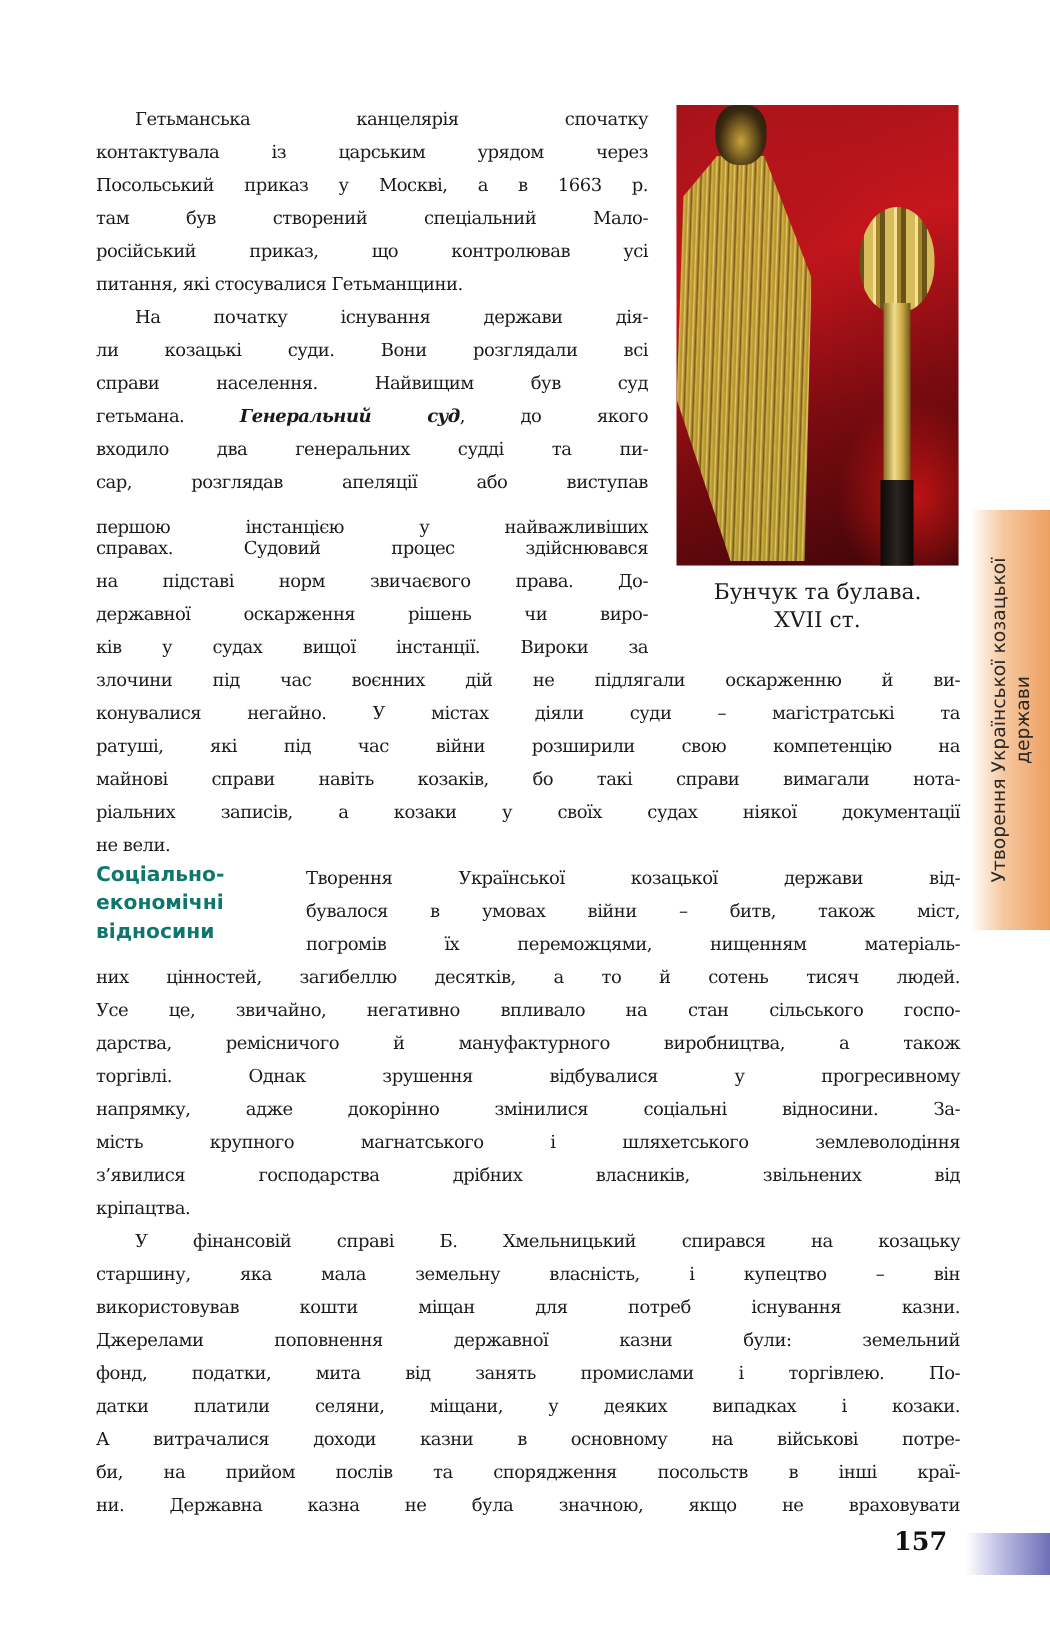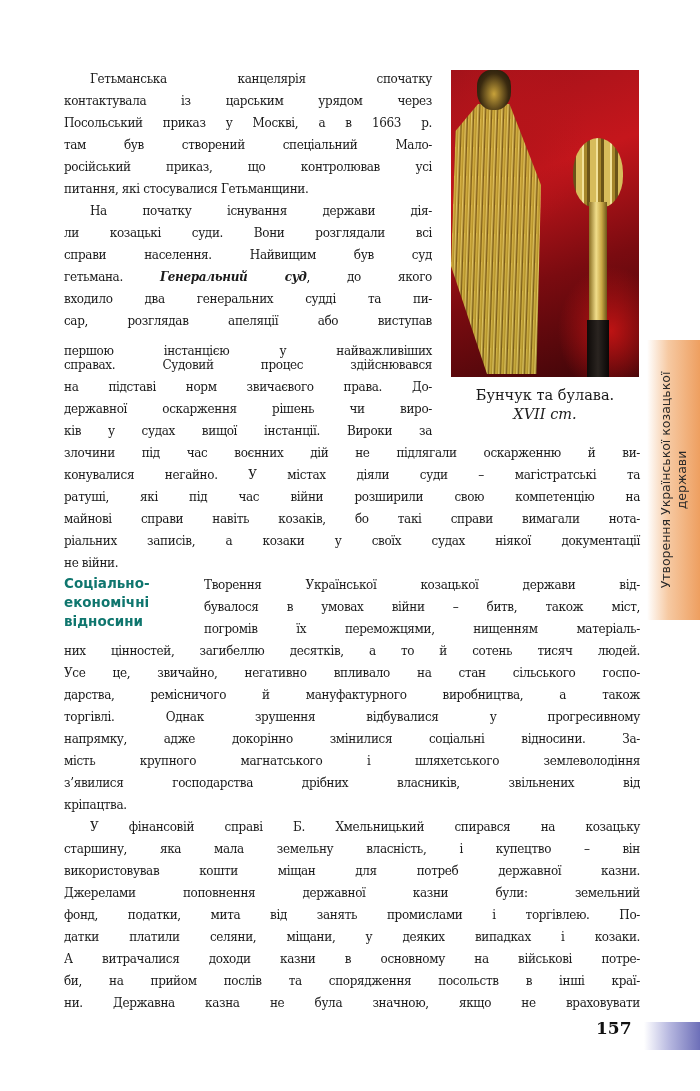--- a/index.html
+++ b/index.html
@@ -48,21 +48,21 @@
     background:linear-gradient(90deg, #8a6e22, #f0dd8a 40%, #c9a845 70%, #6e5518);
   }
   .mace-grip {
     position:absolute; left:136px; top:250px; width:22px; height:60px;
     background:linear-gradient(90deg, #0e0a08, #2a2420 50%, #0a0706);
   }
   .caption {
     position:absolute; left:451px; width:188px; text-align:center;
     font-size:14.5px; line-height:19px; color:#1a1a1a;
   }
-  .caption.italic { font-style:italic; }
+  .caption.italic { }
   .margin-label {
     position:absolute; left:64px; top:574px; width:130px;
     font-family:"DejaVu Sans", "Liberation Sans", sans-serif;
     font-weight:bold; font-size:13.5px; line-height:19px; color:#0f766e;
   }
   .side-tab {
     position:absolute; left:647px; top:340px; width:53px; height:280px;
     background:linear-gradient(90deg, #ffffff 0%, #f6c9a2 40%, #ee9f60 100%);
   }
   .side-tab-text {
@@ -104,21 +104,21 @@
   <div class="line narrow" style="top:340px">першою інстанцією у найважливіших</div>
   <div class="line narrow" style="top:354px">справах. Судовий процес здійснювався</div>
   <div class="line narrow" style="top:376px">на підставі норм звичаєвого права. До-</div>
   <div class="line narrow" style="top:398px">державної оскарження рішень чи виро-</div>
   <div class="line narrow" style="top:420px">ків у судах вищої інстанції. Вироки за</div>
   <div class="line wide" style="top:442px">злочини під час воєнних дій не підлягали оскарженню й ви-</div>
   <div class="line wide" style="top:464px">конувалися негайно. У містах діяли суди – магістратські та</div>
   <div class="line wide" style="top:486px">ратуші, які під час війни розширили свою компетенцію на</div>
   <div class="line wide" style="top:508px">майнові справи навіть козаків, бо такі справи вимагали нота-</div>
   <div class="line wide" style="top:530px">ріальних записів, а козаки у своїх судах ніякої документації</div>
-  <div class="line wide last" style="top:552px">не війни.</div>
+  <div class="line wide last" style="top:552px">не вели.</div>
 </div>
 
 <div class="figure">
   <div class="tassel"></div>
   <div class="tassel-top"></div>
   <div class="mace-head"></div>
   <div class="mace-shaft"></div>
   <div class="mace-grip"></div>
 </div>
 <div class="caption" style="top:386px">Бунчук та булава.</div>
@@ -147,21 +147,21 @@
   <div class="line wide" style="top:706px">торгівлі. Однак зрушення відбувалися у прогресивному</div>
   <div class="line wide" style="top:728px">напрямку, адже докорінно змінилися соціальні відносини. За-</div>
   <div class="line wide" style="top:750px">мість крупного магнатського і шляхетського землеволодіння</div>
   <div class="line wide" style="top:772px">з’явилися господарства дрібних власників, звільнених від</div>
   <div class="line wide last" style="top:794px">кріпацтва.</div>
 </div>
 
 <div>
   <div class="line wide indent" style="top:816px">У фінансовій справі Б. Хмельницький спирався на козацьку</div>
   <div class="line wide" style="top:838px">старшину, яка мала земельну власність, і купецтво – він</div>
-  <div class="line wide" style="top:860px">використовував кошти міщан для потреб державної казни.</div>
+  <div class="line wide" style="top:860px">використовував кошти міщан для потреб існування казни.</div>
   <div class="line wide" style="top:882px">Джерелами поповнення державної казни були: земельний</div>
   <div class="line wide" style="top:904px">фонд, податки, мита від занять промислами і торгівлею. По-</div>
   <div class="line wide" style="top:926px">датки платили селяни, міщани, у деяких випадках і козаки.</div>
   <div class="line wide" style="top:948px">А витрачалися доходи казни в основному на військові потре-</div>
   <div class="line wide" style="top:970px">би, на прийом послів та спорядження посольств в інші краї-</div>
   <div class="line wide" style="top:992px">ни. Державна казна не була значною, якщо не враховувати</div>
 </div>
 
 <div class="page-number">157</div>
 <div class="page-bar"></div>

